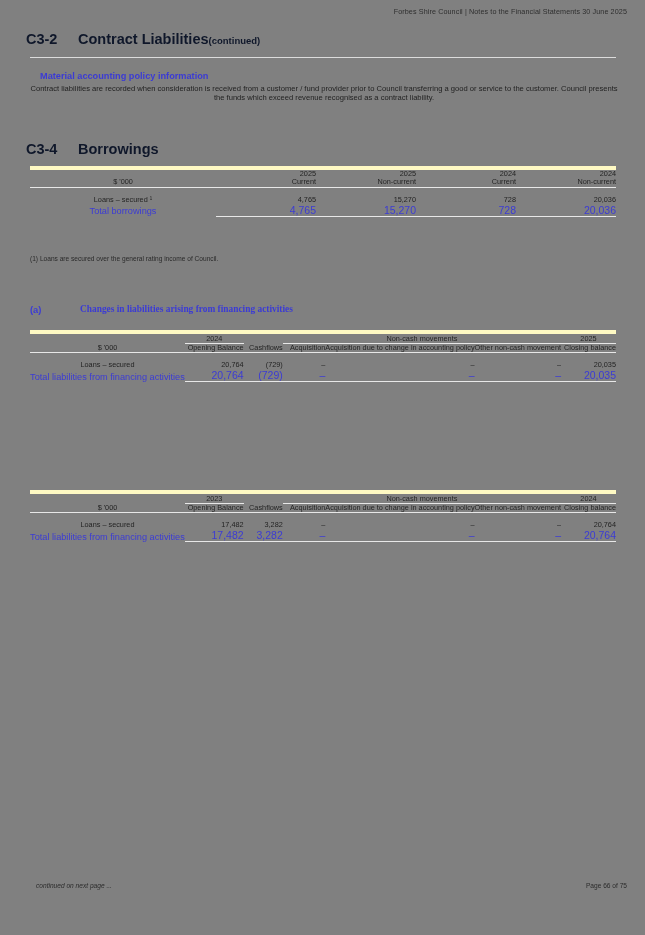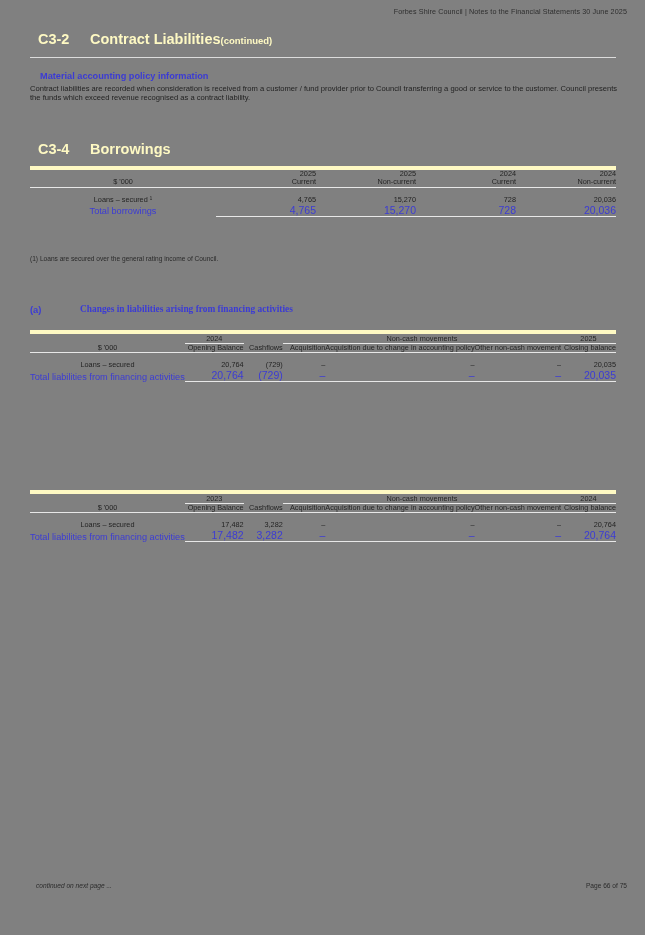--- a/index.html
+++ b/index.html
@@ -27,24 +27,24 @@
     top: 7px;
     right: 18px;
     font-size: 7.2px;
     color: #2e2e2e;
     letter-spacing: 0.1px;
     white-space: nowrap;
   }
   
   .note-title {
     position: absolute;
-    left: 38px;
+    left: 26px;
     font-size: 14.5px;
     font-weight: bold;
-    color: #fef9c3;
+    color: #0f172a;
     white-space: nowrap;
   }
   .note-title .num { display: inline-block; min-width: 52px; }
   .note-title .cont {
     font-size: 9.5px;
     font-weight: bold;
   }
   .rule {
     position: absolute;
     left: 30px;
@@ -133,21 +133,21 @@
 <div class="page">
 
   <div class="doc-header">Forbes Shire Council | Notes to the Financial Statements 30 June 2025</div>
 
   <div class="note-title" style="top:31px;">
     <span class="num">C3-2</span><span>Contract Liabilities</span><span class="cont">(continued)</span>
   </div>
   <div class="rule" style="top:57px;"></div>
 
   <div class="subhead" style="top:71px;">Material accounting policy information</div>
-  <div class="body-text" style="top:84px;">Contract liabilities are recorded when consideration is received from a customer / fund provider prior to Council transferring a good or service to the customer. Council presents the funds which exceed revenue recognised as a contract liability.</div>
+  <div class="body-text" style="top:84px;text-align:center;">Contract liabilities are recorded when consideration is received from a customer / fund provider prior to Council transferring a good or service to the customer. Council presents the funds which exceed revenue recognised as a contract liability.</div>
 
   <div class="note-title" style="top:141px;">
     <span class="num">C3-4</span><span>Borrowings</span>
   </div>
 
   <table class="fin" id="borrowings-table" style="top:166px; left:30px; width:586px;">
     <tbody>
         <tr class="hdr-row">
       <td class="lbl-cell topline" style="width:186px;"></td>
       <td class="hdr-cell topline" style="width:100px;">2025</td>

